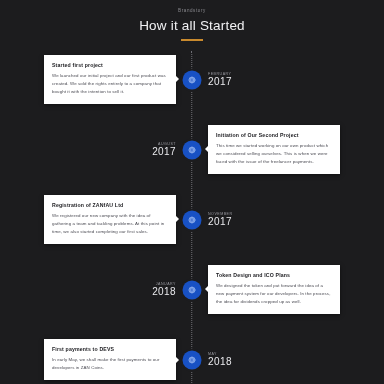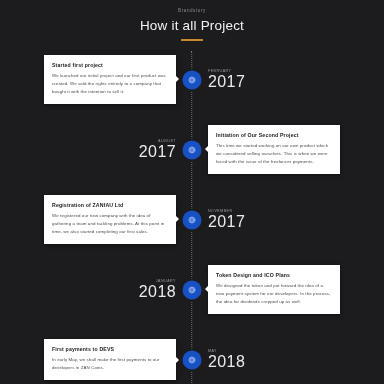--- a/index.html
+++ b/index.html
@@ -67,21 +67,21 @@
   .side.right .card::after { left:-3px;  border-right:3.5px solid #ffffff; }
 
   
   .date { text-align:left; }
   .side.left .date { text-align:right; }
   .date-month {
     font-size:3.6px; letter-spacing:.5px; color:#9a9aa1;
     text-transform:uppercase; margin-bottom:1px;
   }
   .date-year {
-    font-size:16px; font-weight:400; color:#eaeaee;
+    font-size:10px; font-weight:400; color:#eaeaee;
     letter-spacing:.4px; line-height:1;
   }
 
   
   .marker {
     position:absolute; left:192px; top:50%;
     transform:translate(-50%,-50%);
     width:19px; height:19px; border-radius:50%;
     background:#1851c4;
     display:flex; align-items:center; justify-content:center;
@@ -90,21 +90,21 @@
   }
   .marker svg { width:9px; height:9px; display:block; }
 </style>
 </head>
 <body>
 
 <div class="page">
 
   <div class="header">
     <div class="eyebrow">Brandstory</div>
-    <h1 class="headline">How it all Project</h1>
+    <h1 class="headline">How it all Started</h1>
     <div class="accent-rule"></div>
   </div>
 
   <div class="timeline" id="timeline">
     <div class="spine"></div>
   <div class="row">
         <div class="side left">
           <div class="card">
             <div class="card-title">Started first project</div>
             <div class="card-body">We launched our initial project and our first product was created. We sold the rights entirely to a company that bought it with the intention to sell it.</div>

